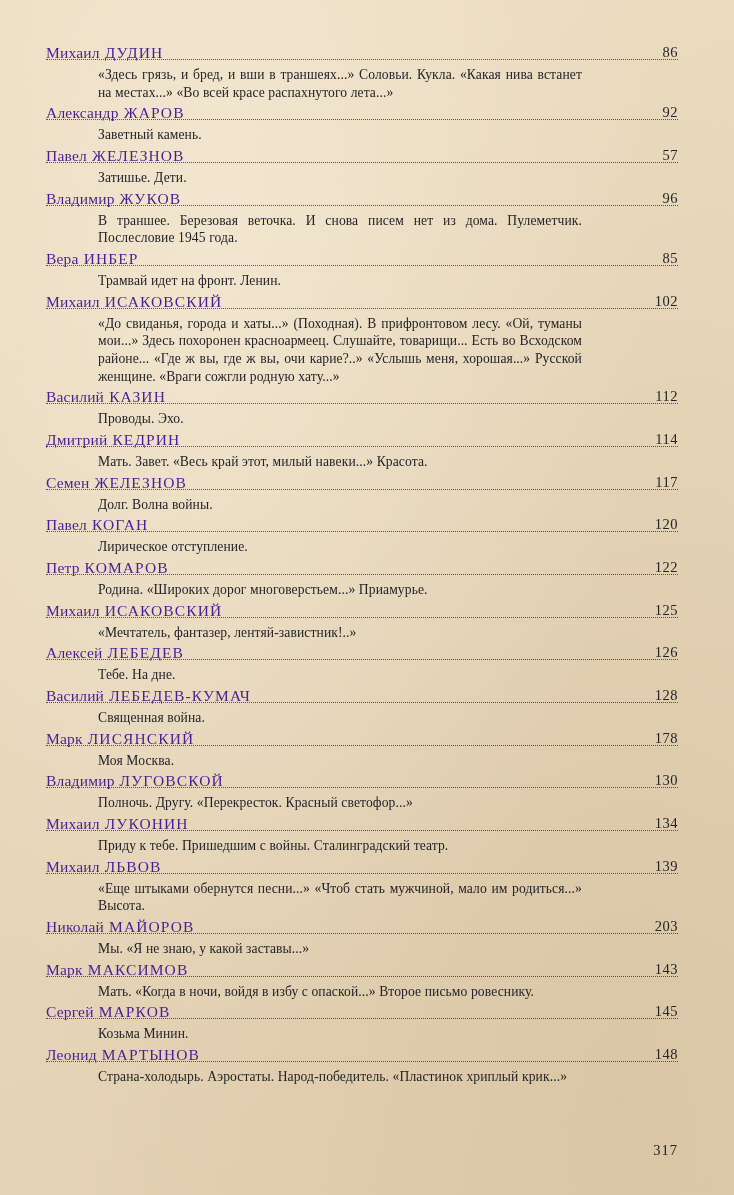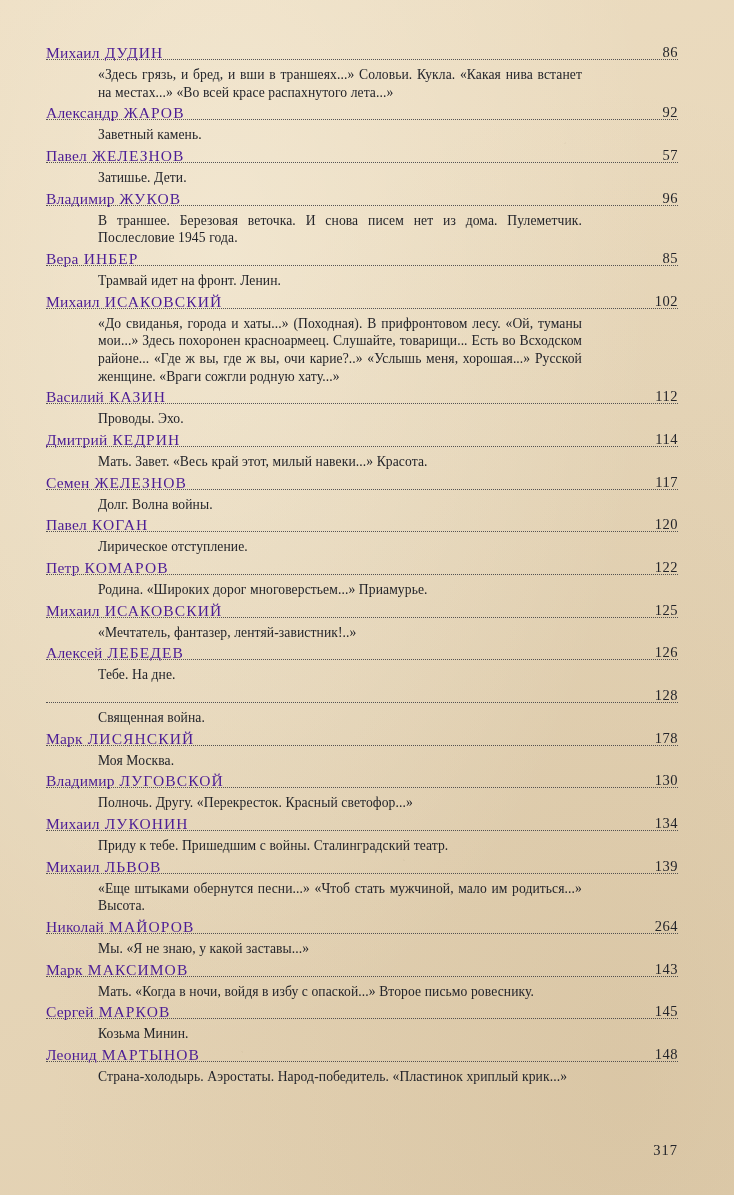--- a/index.html
+++ b/index.html
@@ -161,41 +161,41 @@
       </div>
       <div class="entry">
         <div class="entry-head"><span class="leader"></span><span class="author"><span class="fn">Михаил</span><span class="ln">ИСАКОВСКИЙ</span></span><span class="pageno">125</span></div>
         <div class="works">«Мечтатель, фантазер, лентяй-завистник!..»</div>
       </div>
       <div class="entry">
         <div class="entry-head"><span class="leader"></span><span class="author"><span class="fn">Алексей</span><span class="ln">ЛЕБЕДЕВ</span></span><span class="pageno">126</span></div>
         <div class="works">Тебе. На дне.</div>
       </div>
       <div class="entry">
-        <div class="entry-head"><span class="leader"></span><span class="pageno">128</span></div>
+        <div class="entry-head"><span class="leader"></span><span class="author"><span class="fn">Василий</span><span class="ln">ЛЕБЕДЕВ-КУМАЧ</span></span><span class="pageno">128</span></div>
         <div class="works">Священная война.</div>
       </div>
       <div class="entry">
         <div class="entry-head"><span class="leader"></span><span class="author"><span class="fn">Марк</span><span class="ln">ЛИСЯНСКИЙ</span></span><span class="pageno">178</span></div>
         <div class="works">Моя Москва.</div>
       </div>
       <div class="entry">
         <div class="entry-head"><span class="leader"></span><span class="author"><span class="fn">Владимир</span><span class="ln">ЛУГОВСКОЙ</span></span><span class="pageno">130</span></div>
         <div class="works">Полночь. Другу. «Перекресток. Красный светофор...»</div>
       </div>
       <div class="entry">
         <div class="entry-head"><span class="leader"></span><span class="author"><span class="fn">Михаил</span><span class="ln">ЛУКОНИН</span></span><span class="pageno">134</span></div>
         <div class="works">Приду к тебе. Пришедшим с войны. Сталинградский театр.</div>
       </div>
       <div class="entry">
         <div class="entry-head"><span class="leader"></span><span class="author"><span class="fn">Михаил</span><span class="ln">ЛЬВОВ</span></span><span class="pageno">139</span></div>
         <div class="works">«Еще штыками обернутся песни...» «Чтоб стать мужчиной, мало им родиться...» Высота.</div>
       </div>
       <div class="entry">
-        <div class="entry-head"><span class="leader"></span><span class="author"><span class="fn">Николай</span><span class="ln">МАЙОРОВ</span></span><span class="pageno">264</span></div>
+        <div class="entry-head"><span class="leader"></span><span class="author"><span class="fn">Николай</span><span class="ln">МАЙОРОВ</span></span><span class="pageno">203</span></div>
         <div class="works">Мы. «Я не знаю, у какой заставы...»</div>
       </div>
       <div class="entry">
         <div class="entry-head"><span class="leader"></span><span class="author"><span class="fn">Марк</span><span class="ln">МАКСИМОВ</span></span><span class="pageno">143</span></div>
         <div class="works">Мать. «Когда в ночи, войдя в избу с опаской...» Второе письмо ровеснику.</div>
       </div>
       <div class="entry">
         <div class="entry-head"><span class="leader"></span><span class="author"><span class="fn">Сергей</span><span class="ln">МАРКОВ</span></span><span class="pageno">145</span></div>
         <div class="works">Козьма Минин.</div>
       </div>

